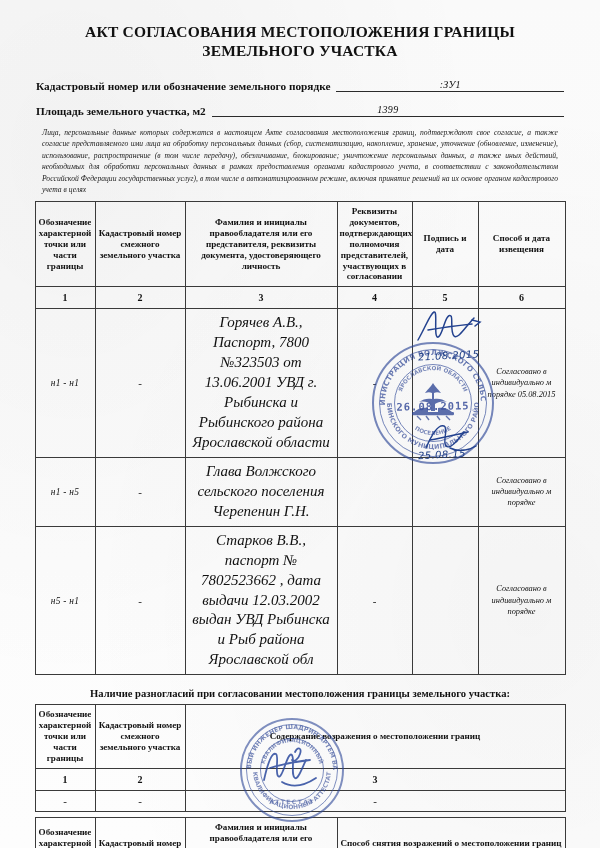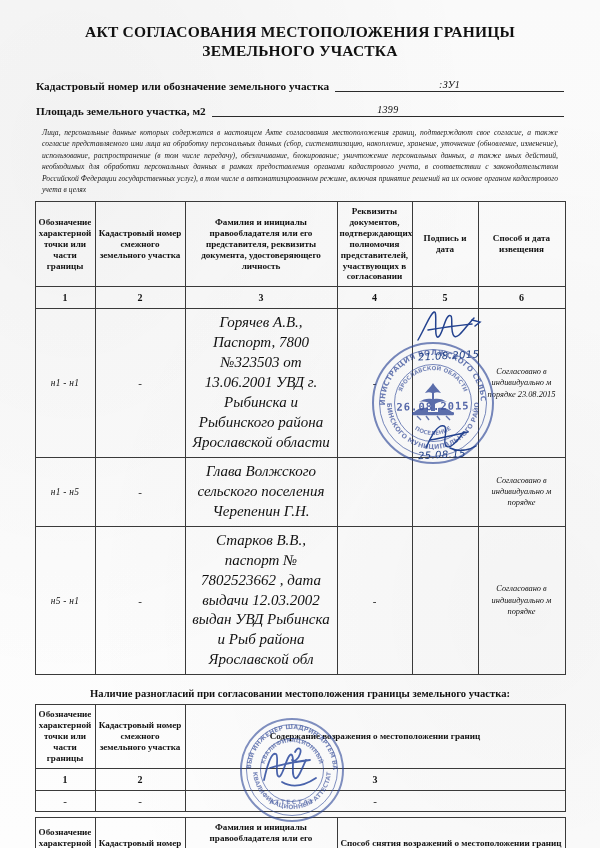--- a/index.html
+++ b/index.html
@@ -204,21 +204,21 @@
   <div class="scan-tint"></div>
 
   <div class="content">
 
     <div class="doc-title">
       <div>АКТ СОГЛАСОВАНИЯ МЕСТОПОЛОЖЕНИЯ ГРАНИЦЫ</div>
       <div>ЗЕМЕЛЬНОГО УЧАСТКА</div>
     </div>
 
     <div class="field-row first">
-      <span class="field-label">Кадастровый номер или обозначение земельного участка</span>
+      <span class="field-label">Кадастровый номер или обозначение земельного порядке</span>
       <span class="field-line">
         <span class="field-value">:ЗУ1</span>
       </span>
     </div>
 
     <div class="field-row second">
       <span class="field-label">Площадь земельного участка, м2</span>
       <span class="field-line">
         <span class="field-value">1399</span>
       </span>
@@ -256,21 +256,21 @@
           <td class="numrow">6</td>
         </tr>
       </thead>
       <tbody>
         <tr style="height:64px">
           <td class="pt-label">н1 - н1</td>
           <td class="dash">-</td>
           <td class="body">Горячев А.В., Паспорт, 7800 №323503  от 13.06.2001 УВД г. Рыбинска и Рыбинского района Ярославской области</td>
           <td class="dash">-</td>
           <td></td>
-          <td class="notice">Согласовано в индивидуально м порядке 23.08.2015</td>
+          <td class="notice">Согласовано в индивидуально м порядке 05.08.2015</td>
         </tr>
         <tr style="height:52px">
           <td class="pt-label">н1 - н5</td>
           <td class="dash">-</td>
           <td class="body">Глава Волжского сельского поселения Черепенин Г.Н.</td>
           <td></td>
           <td></td>
           <td class="notice">Согласовано в индивидуально м порядке</td>
         </tr>
         <tr style="height:64px">

